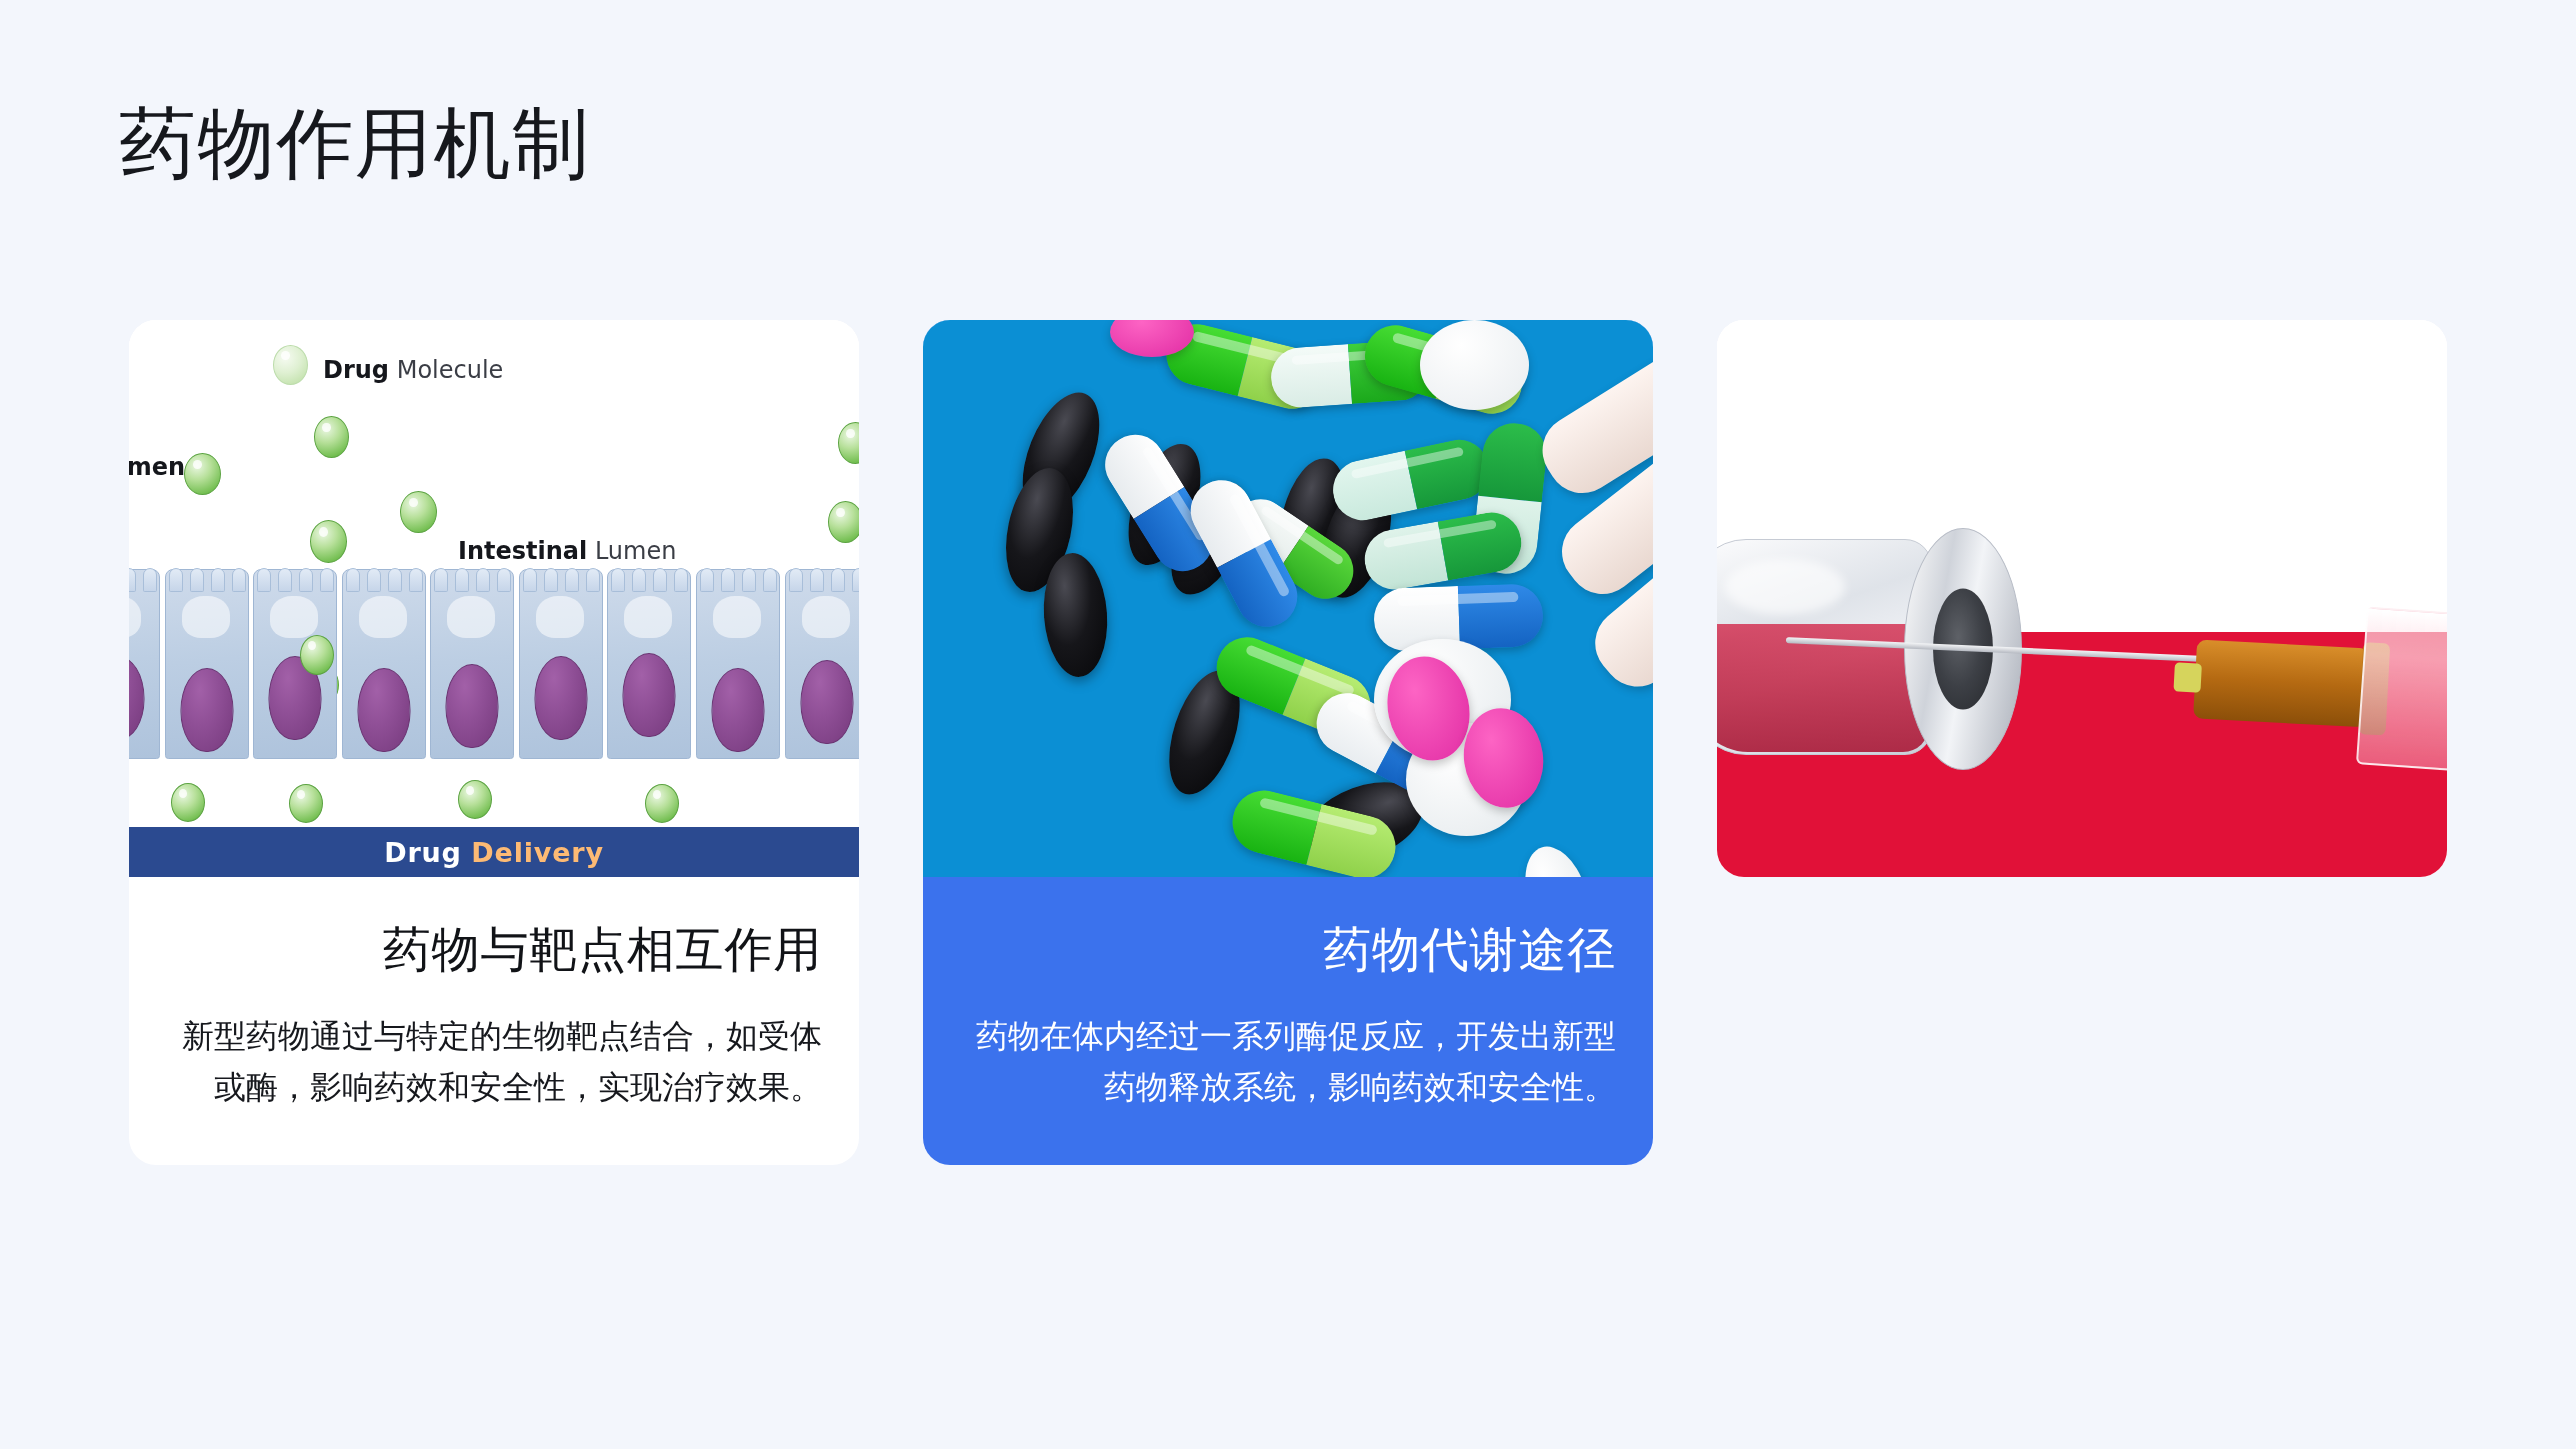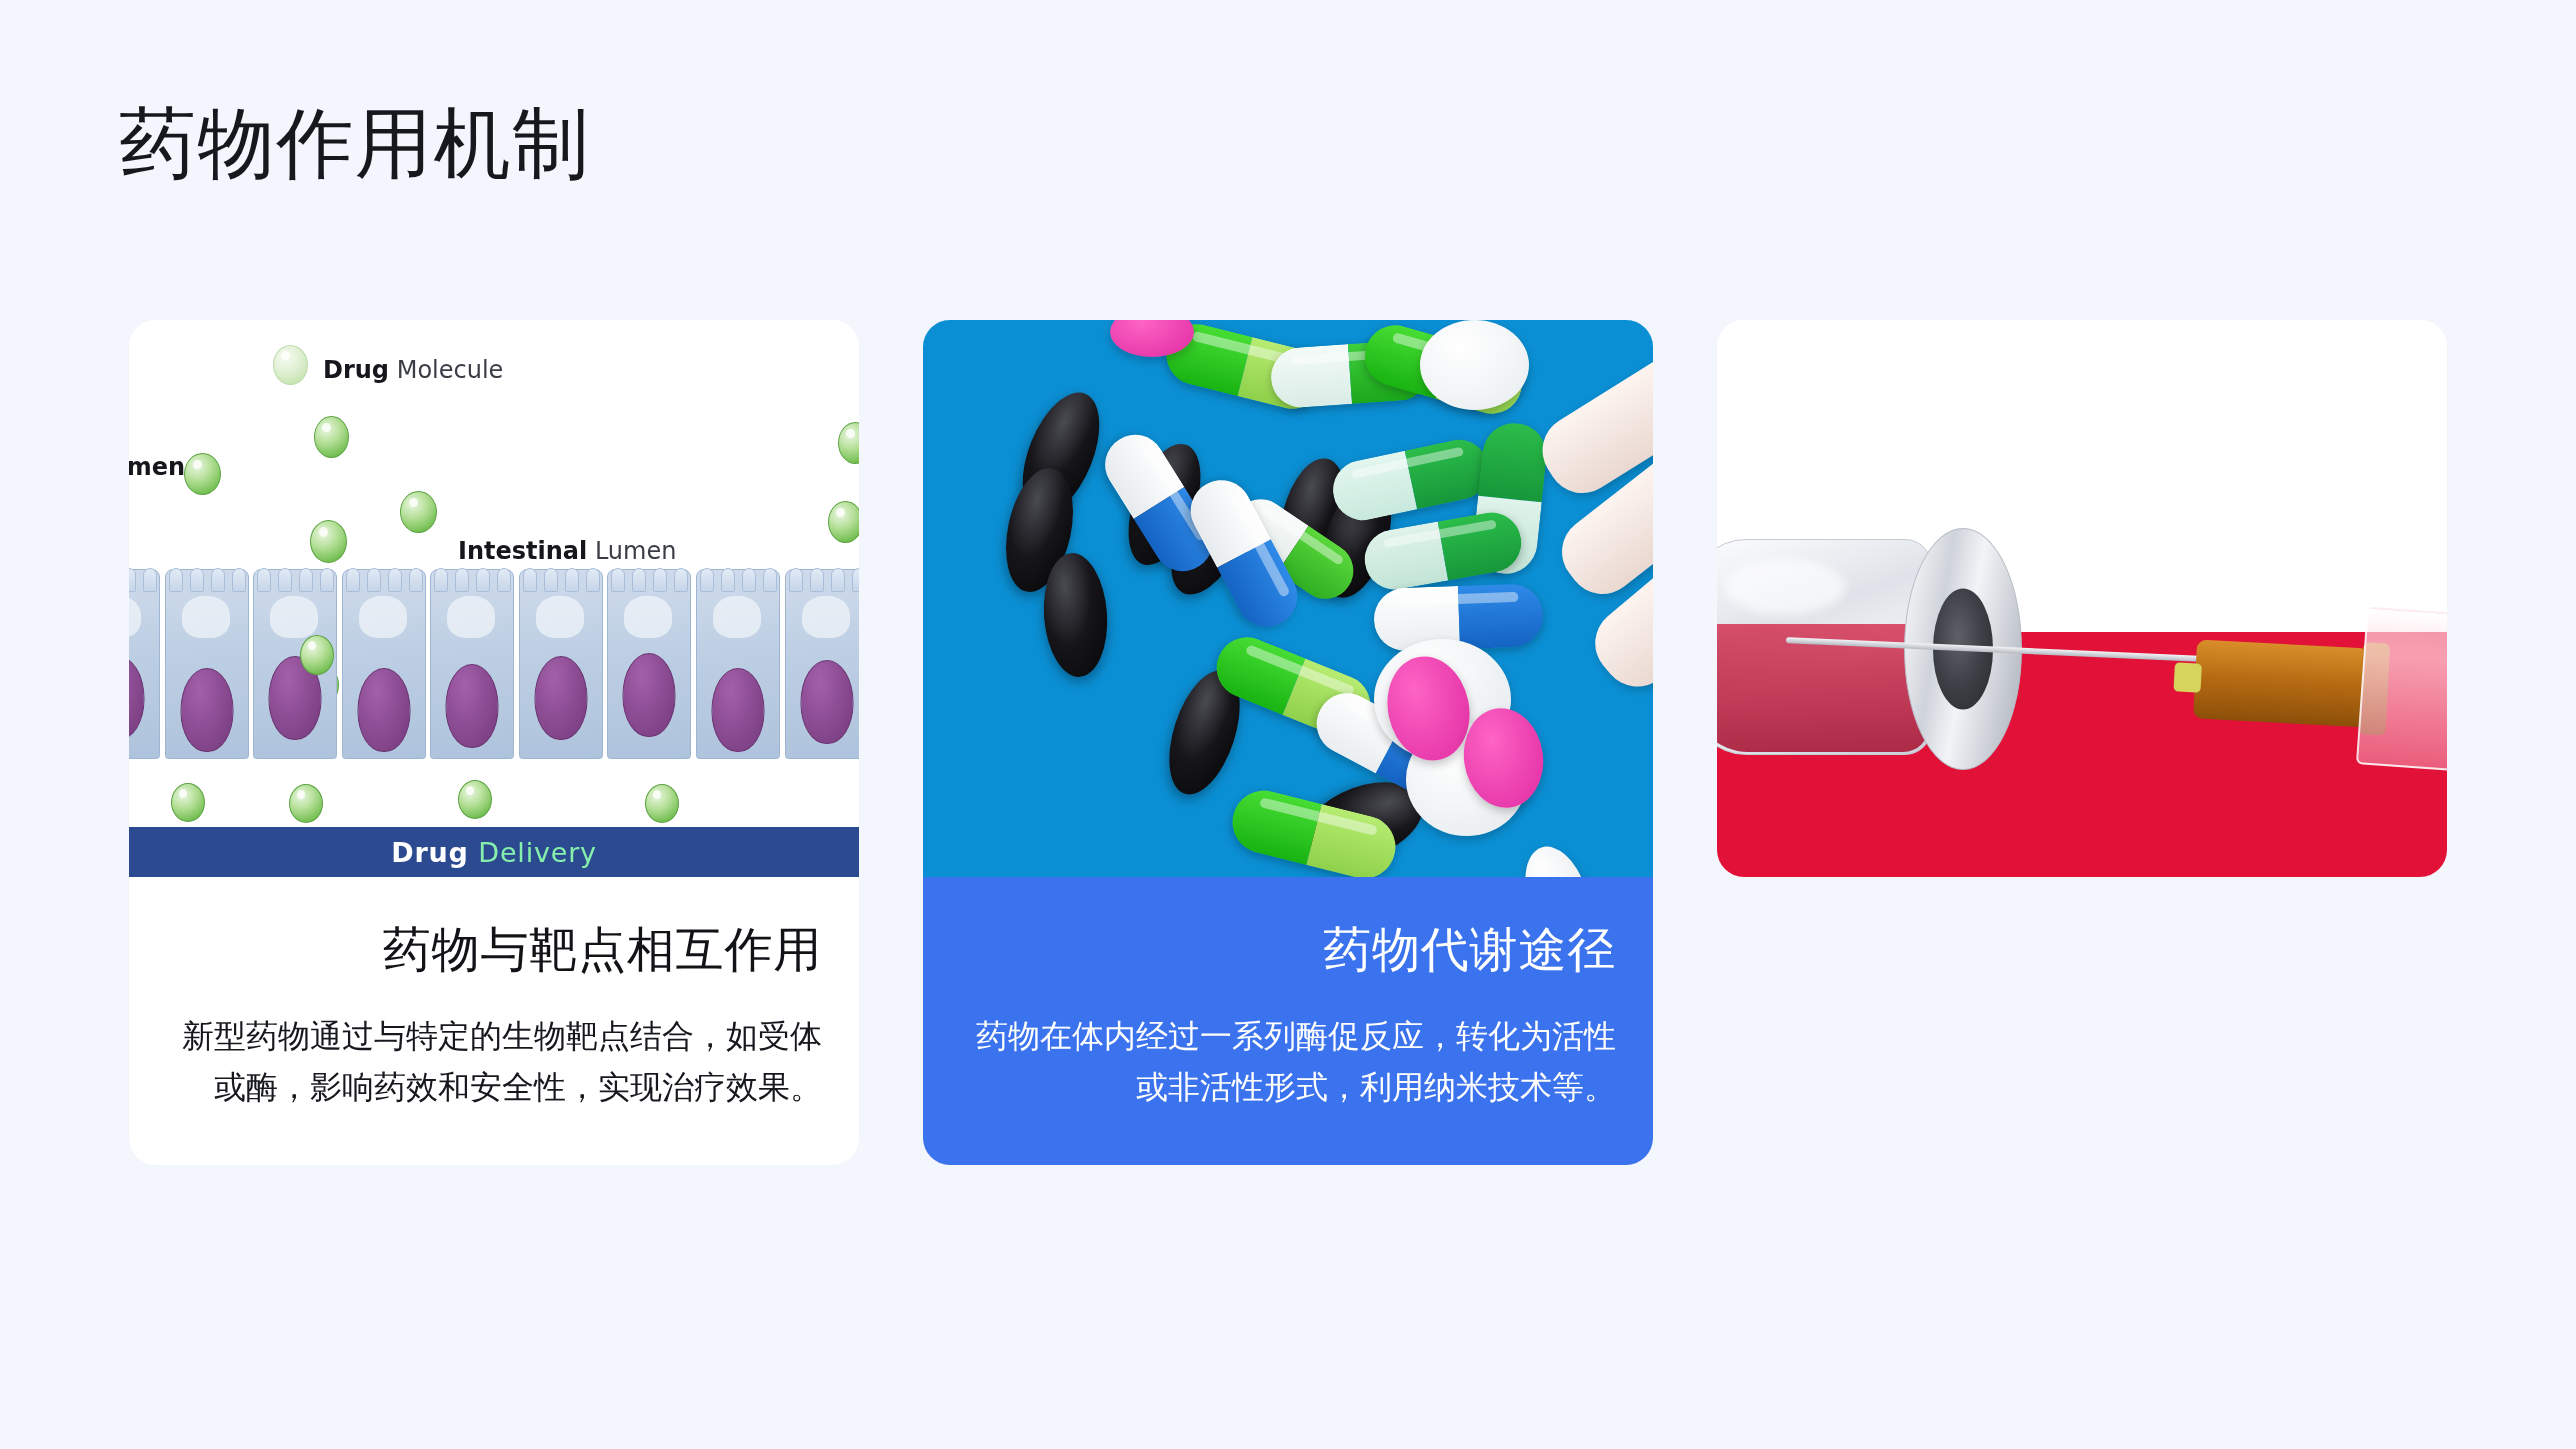--- a/index.html
+++ b/index.html
@@ -172,21 +172,21 @@
     background: #2b4a90;
     display: flex;
     align-items: center;
     justify-content: center;
     color: #ffffff;
     font-size: 27px;
     font-family: "DejaVu Sans", sans-serif;
     letter-spacing: 0.8px;
   }
   .banner b { font-weight: 700; margin-right: 9.7px; }
-  .banner span { font-weight: 400; color: #86efac; }
+  .banner span { font-weight: 700; color: #fdba74; }
 
   
   .illus2 { position: absolute; inset: 0; background: #0b8fd4; overflow: hidden; }
   .caps { position: absolute; border-radius: 804px; overflow: hidden; box-shadow: 0 3.2px 9.7px rgba(0,0,0,.26); }
   .caps .a, .caps .b { position: absolute; top: 0; height: 100%; width: 50%; }
   .caps .a { left: 0; } .caps .b { right: 0; }
   .caps .gloss {
     position: absolute; left: 14%; top: 13%;
     width: 72%; height: 16%;
     border-radius: 804px;
@@ -543,21 +543,21 @@
 
           <div class="tablet" style="left:187px; top:-13px; width:84px; height:50px; background:radial-gradient(ellipse at 38% 30%,#fd64c4,#e02aa2);"></div>
 
           <div class="oblong" style="left:612px; top:60px; width:201px; height:79px; background:linear-gradient(180deg,#fdf4f0,#e9d8d0); transform:rotate(-32deg);"></div>
           <div class="oblong" style="left:626px; top:150px; width:219px; height:79px; background:linear-gradient(180deg,#fdf4f0,#e9d8d0); transform:rotate(-38deg);"></div>
           <div class="oblong" style="left:658px; top:238px; width:222px; height:81px; background:linear-gradient(180deg,#fdf4f0,#e9d8d0); transform:rotate(-40deg);"></div>
         </div>
       </div>
       <div class="card-body">
         <div class="card-title">药物代谢途径</div>
-        <div class="card-desc">药物在体内经过一系列酶促反应，转化为活性或非活性形式，利用纳米技术等。</div>
+        <div class="card-desc">药物在体内经过一系列酶促反应，开发出新型药物释放系统，影响药效和安全性。</div>
       </div>
     </div>
 
     <div class="card">
       <div class="card-media">
         <div class="illus3">
           <div class="top"></div>
           <div class="bot"></div>
 
           <div class="vial">

